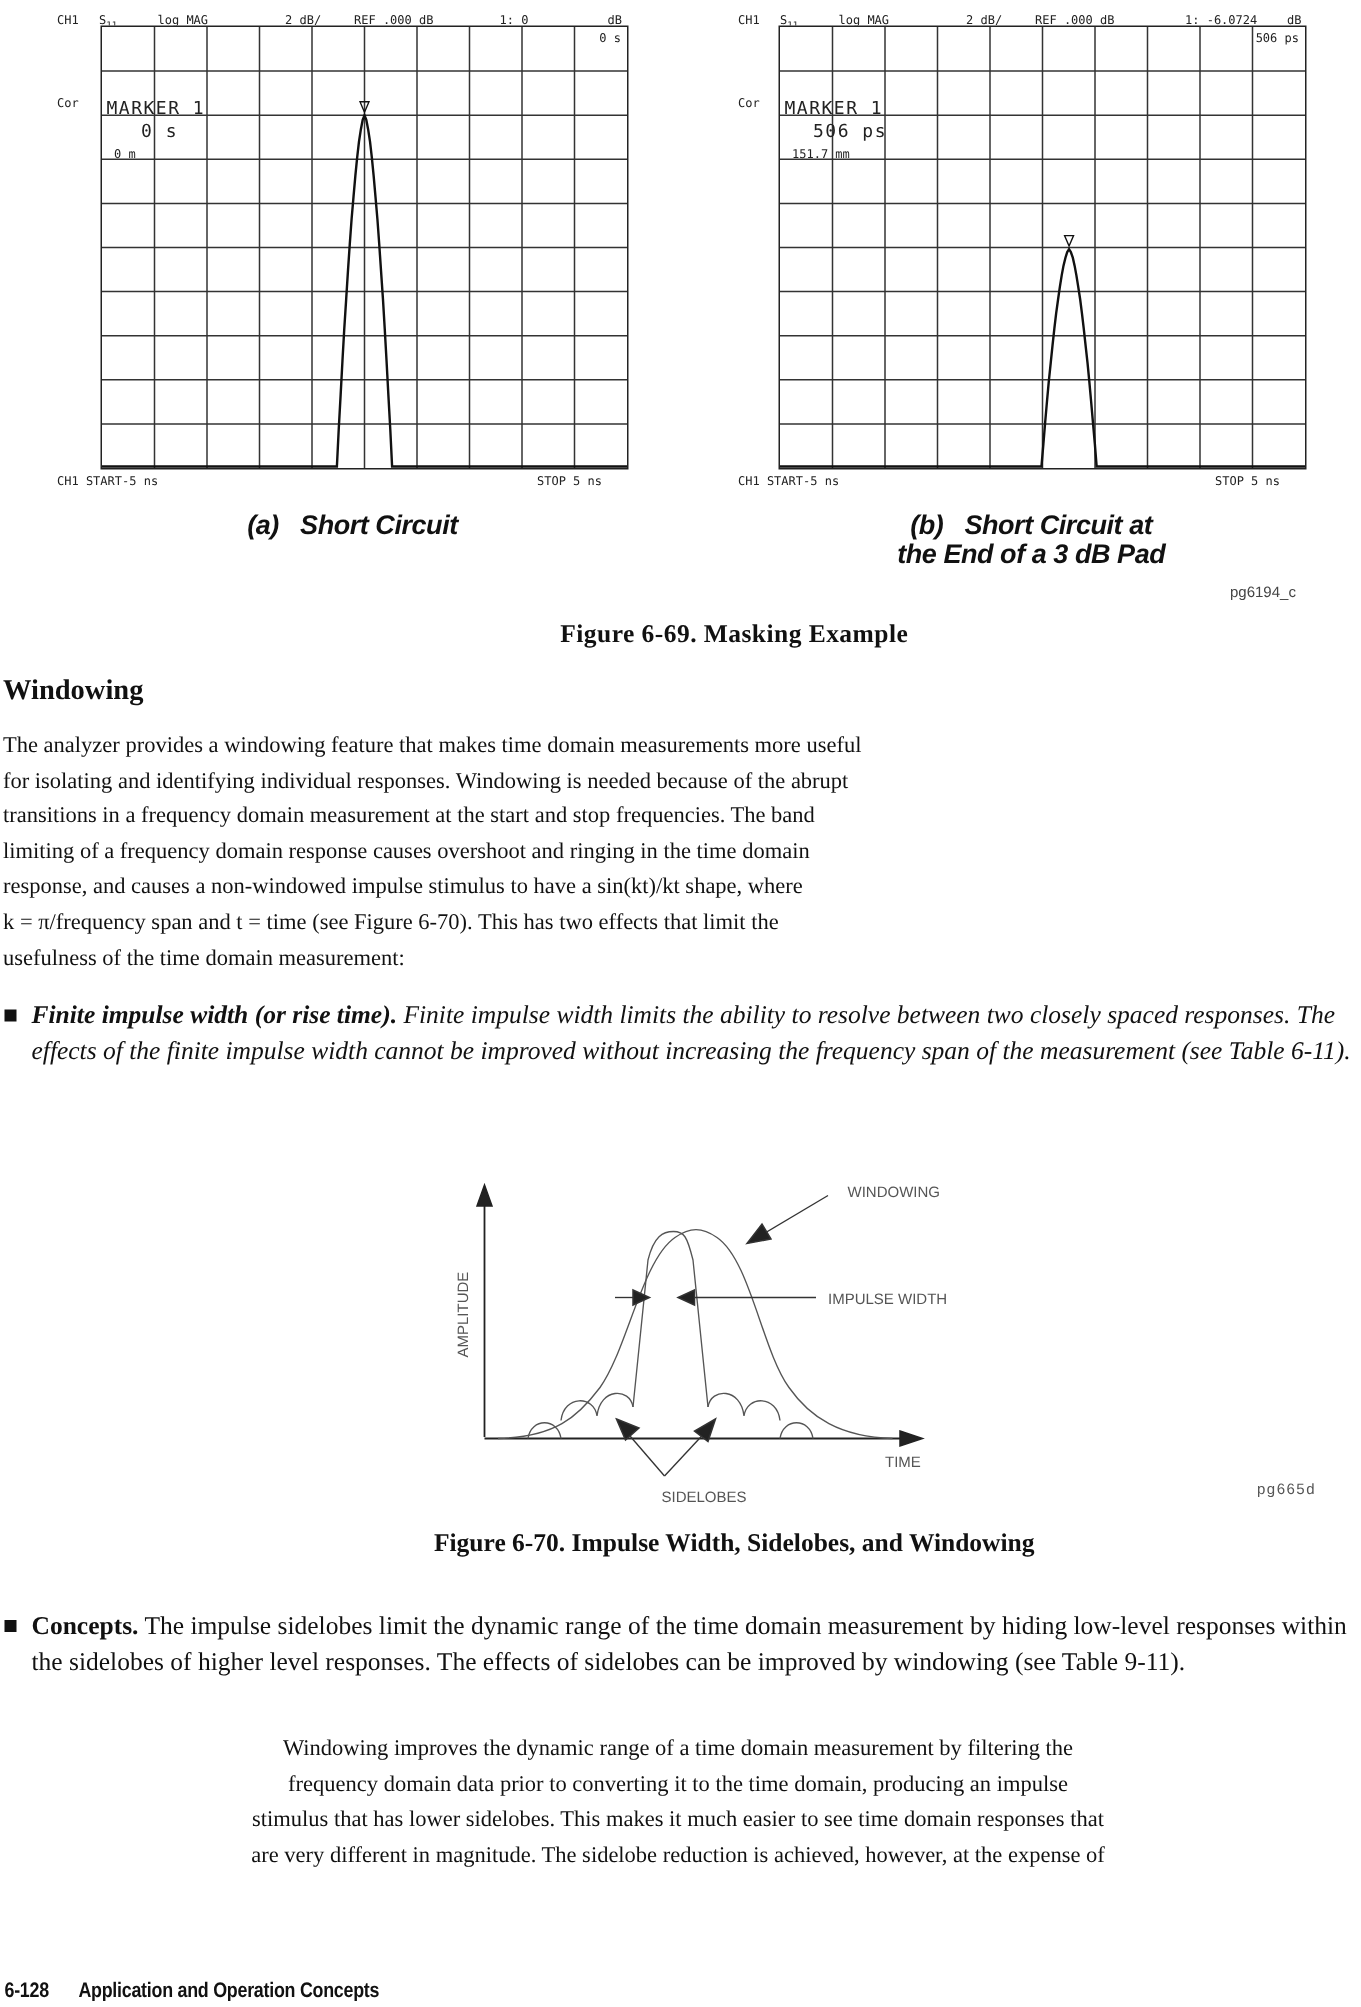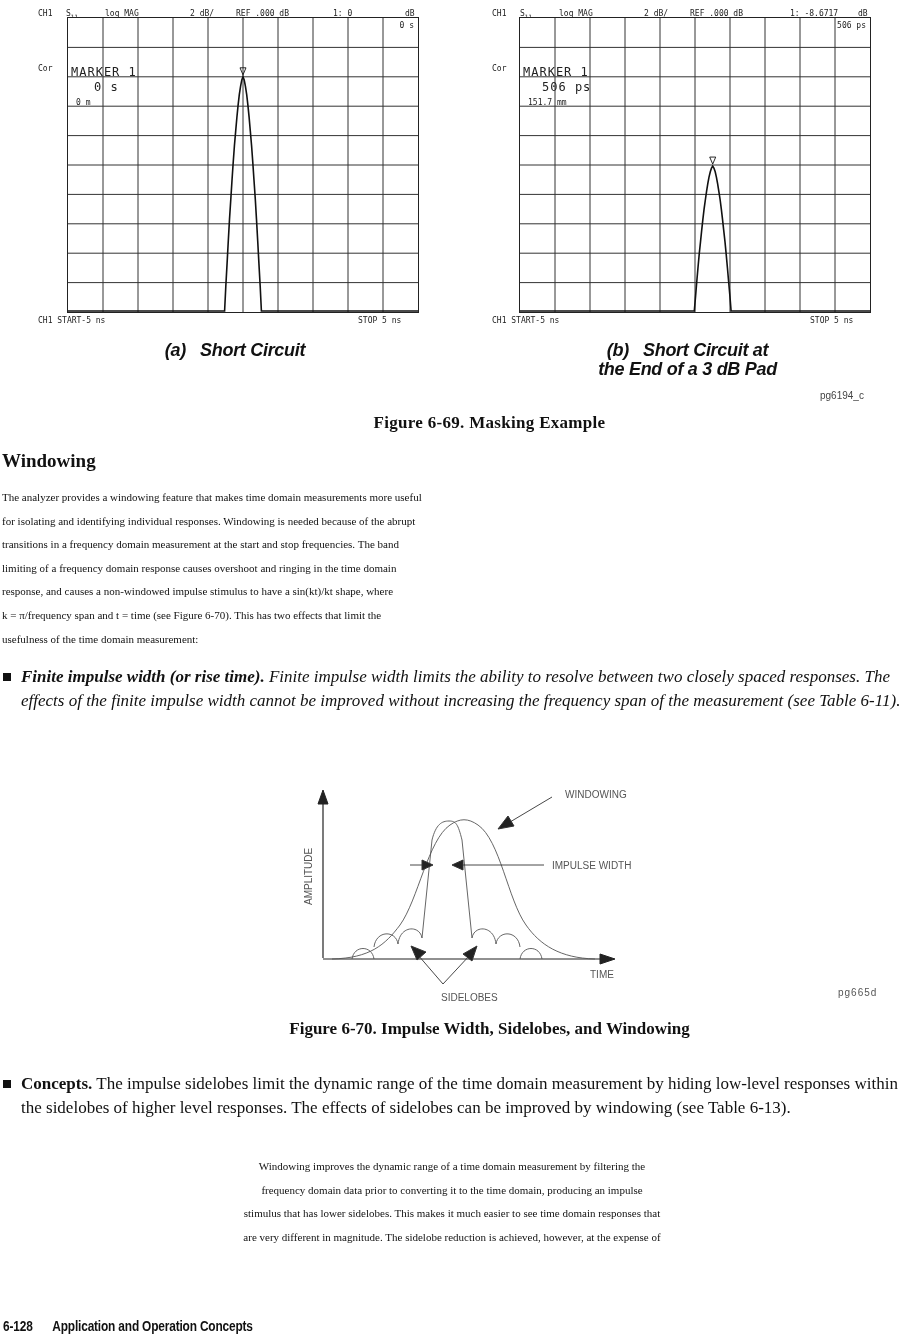--- a/index.html
+++ b/index.html
@@ -8,21 +8,21 @@
   .scope{position:absolute;font-family:"DejaVu Sans Mono","Liberation Mono",monospace;font-size:8px;color:#222;}
   .scope .hdr{position:absolute;white-space:pre;font-size:8px;}
   .grid{position:absolute;border:1.4px solid #222;background:#fff;}
   .grid svg{position:absolute;left:0;top:0;}
   .mk{position:absolute;font-size:12px;letter-spacing:1px;white-space:pre;}
   .mk2{position:absolute;font-size:8px;white-space:pre;}
   .caption{position:absolute;font-family:"Liberation Sans","DejaVu Sans",sans-serif;font-style:italic;font-weight:bold;font-size:18px;text-align:center;line-height:19px;letter-spacing:-0.3px;}
   .figtitle{position:absolute;font-weight:bold;font-size:17px;text-align:center;width:907px;left:0;padding-left:36px;}
   .pgid{position:absolute;font-family:"Liberation Sans",sans-serif;font-size:10px;color:#444;}
   h2{position:absolute;margin:0;font-size:19px;font-weight:bold;}
-  .para{position:absolute;font-size:11px;line-height:23.6px;width:900px;white-space:pre-line;}
+  .para{position:absolute;font-size:15px;line-height:23.6px;width:900px;white-space:pre-line;}
   .bullet{position:absolute;font-size:17px;line-height:23.6px;width:880px;}
   .bullet .sq{position:absolute;left:-18px;top:8px;width:8px;height:8px;background:#111;}
   .bullet b{font-weight:bold;}
   .footer{position:absolute;left:3px;top:1318px;font-family:"Liberation Sans",sans-serif;font-weight:bold;font-size:14px;letter-spacing:-0.2px;transform:scaleX(0.85);transform-origin:left;}
   .footer .num{margin-right:20px;}
   .diag text{font-family:"Liberation Sans",sans-serif;font-size:10px;fill:#555;}
 </style>
 </head>
 <body>
 
@@ -66,21 +66,21 @@
   <span class="hdr" style="left:0;top:310px;">CH1 START-5 ns</span>
   <span class="hdr" style="left:320px;top:310px;">STOP 5 ns</span>
 </div>
 
 <div class="scope" style="left:492px;top:6px;width:385px;height:320px;">
   <span class="hdr" style="left:0;top:3px;">CH1</span>
   <span class="hdr" style="left:28px;top:3px;">S<sub style="font-size:6px">11</sub></span>
   <span class="hdr" style="left:67px;top:3px;">log MAG</span>
   <span class="hdr" style="left:152px;top:3px;">2 dB/</span>
   <span class="hdr" style="left:198px;top:3px;">REF .000 dB</span>
-  <span class="hdr" style="left:298px;top:3px;">1: -8.6717</span>
+  <span class="hdr" style="left:298px;top:3px;">1: -6.0724</span>
   <span class="hdr" style="left:366px;top:3px;">dB</span>
   <span class="hdr" style="left:0;top:58px;">Cor</span>
   <div class="grid" style="left:27px;top:11px;width:350px;height:294px;">
     <svg id="svgB" width="350" height="294">
         <line x1="35" y1="0" x2="35" y2="294" stroke="#333" stroke-width="1"></line>
         <line x1="70" y1="0" x2="70" y2="294" stroke="#333" stroke-width="1"></line>
         <line x1="105" y1="0" x2="105" y2="294" stroke="#333" stroke-width="1"></line>
         <line x1="140" y1="0" x2="140" y2="294" stroke="#333" stroke-width="1"></line>
         <line x1="175" y1="0" x2="175" y2="294" stroke="#333" stroke-width="1"></line>
         <line x1="210" y1="0" x2="210" y2="294" stroke="#333" stroke-width="1"></line>
@@ -167,21 +167,21 @@
   <text x="300" y="198">TIME</text>
   <text x="275" y="18">WINDOWING</text>
   <text x="262" y="89">IMPULSE  WIDTH</text>
   <text x="151" y="221">SIDELOBES</text>
   <text x="548" y="216" style="letter-spacing:1px">pg665d</text>
 </svg>
 <div class="figtitle" style="top:1019px;">Figure 6-70. Impulse Width, Sidelobes, and Windowing</div>
 
 <div class="bullet" style="left:21px;top:1072px;">
   <span class="sq"></span>
-  <b>Concepts.</b><span> The impulse sidelobes limit the dynamic range of the time domain measurement by hiding low-level responses within the sidelobes of higher level responses. The effects of sidelobes can be improved by windowing (see Table 6-13).</span>
+  <b>Concepts.</b><span> The impulse sidelobes limit the dynamic range of the time domain measurement by hiding low-level responses within the sidelobes of higher level responses. The effects of sidelobes can be improved by windowing (see Table 9-11).</span>
 </div>
 
 <div class="para" style="left:2px;top:1155px;text-align:center;">Windowing improves the dynamic range of a time domain measurement by filtering the
 frequency domain data prior to converting it to the time domain, producing an impulse
 stimulus that has lower sidelobes.  This makes it much easier to see time domain responses that
 are very different in magnitude.  The sidelobe reduction is achieved, however, at the expense of</div>
 
 <div class="footer">
   <span class="num">6-128</span>
   <span>Application and Operation Concepts</span>

